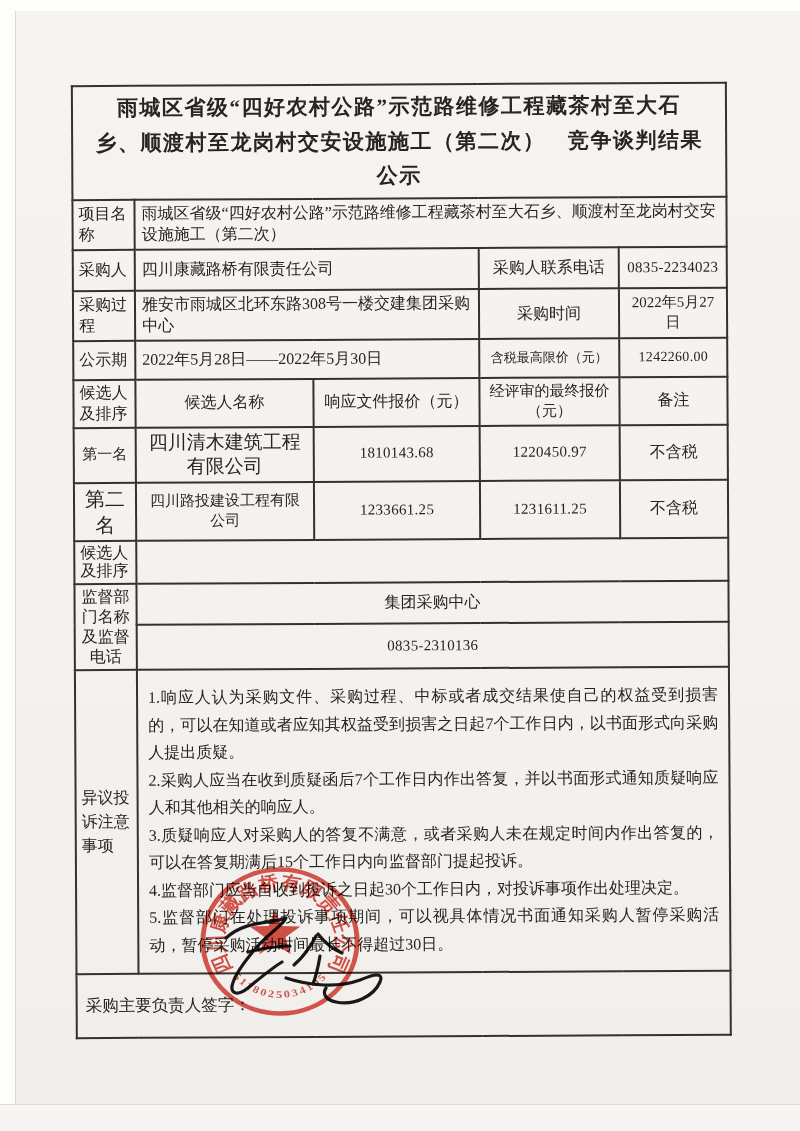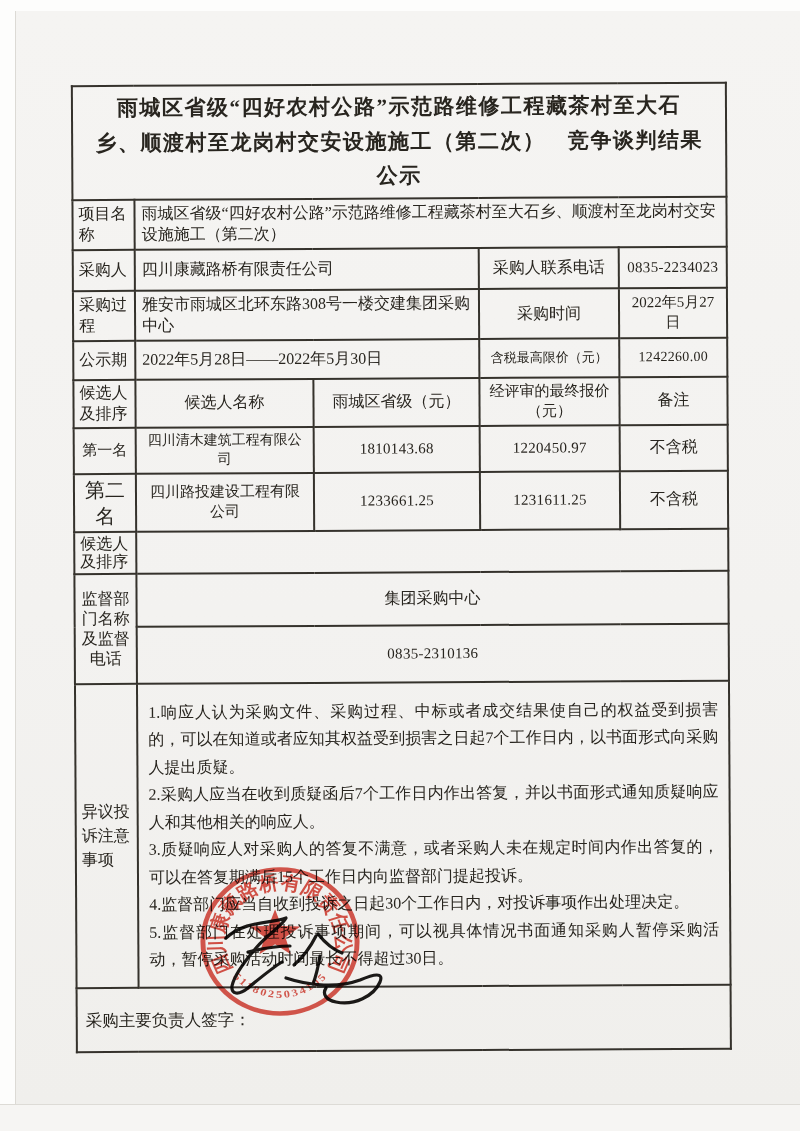--- a/index.html
+++ b/index.html
@@ -88,48 +88,48 @@
   <tr style="height:39px">
     <td class="lbl">公示期</td>
     <td colspan="2" class="l">2022年5月28日——2022年5月30日</td>
     <td class="c" style="font-size:13px">含税最高限价（元）</td>
     <td class="c num small-num">1242260.00</td>
   </tr>
 
   <tr style="height:47px">
     <td class="lbl">候选人及排序</td>
     <td class="c">候选人名称</td>
-    <td class="c">雨城区省级（元）</td>
+    <td class="c">响应文件报价（元）</td>
     <td class="c" style="font-size:15px">经评审的最终报价（元）</td>
     <td class="c">备注</td>
   </tr>
 
   <tr style="height:46px">
     <td class="c" style="font-size:15px">第一名</td>
-    <td class="c" style="font-size:14px">四川清木建筑工程有限公司</td>
+    <td class="c" style="font-size:19px">四川清木建筑工程有限公司</td>
     <td class="c num">1810143.68</td>
     <td class="c num">1220450.97</td>
     <td class="c">不含税</td>
   </tr>
 
   <tr style="height:47px">
     <td class="c" style="font-size:20px">第二名</td>
     <td class="c" style="font-size:15px">四川路投建设工程有限公司</td>
     <td class="c num">1233661.25</td>
     <td class="c num">1231611.25</td>
     <td class="c">不含税</td>
   </tr>
 
   <tr style="height:37px">
     <td class="lbl" style="line-height:1.15">候选人及排序</td>
     <td colspan="4"></td>
   </tr>
 
   <tr style="height:38px">
-    <td rowspan="2" class="c" style="line-height:1.25;padding:14px 4px">监督部门名称及监督电话</td>
+    <td rowspan="2" class="c" style="line-height:1.25;padding:2px 4px">监督部门名称及监督电话</td>
     <td colspan="4" class="c">集团采购中心</td>
   </tr>
   <tr style="height:41px">
     <td colspan="4" class="c num">0835-2310136</td>
   </tr>
 
   <tr style="height:304px">
     <td class="lbl" style="line-height:1.5">异议投诉注意事项</td>
     <td colspan="4" class="obj-cell">
       <div class="obj-item">1.响应人认为采购文件、采购过程、中标或者成交结果使自己的权益受到损害的，可以在知道或者应知其权益受到损害之日起7个工作日内，以书面形式向采购人提出质疑。</div>

